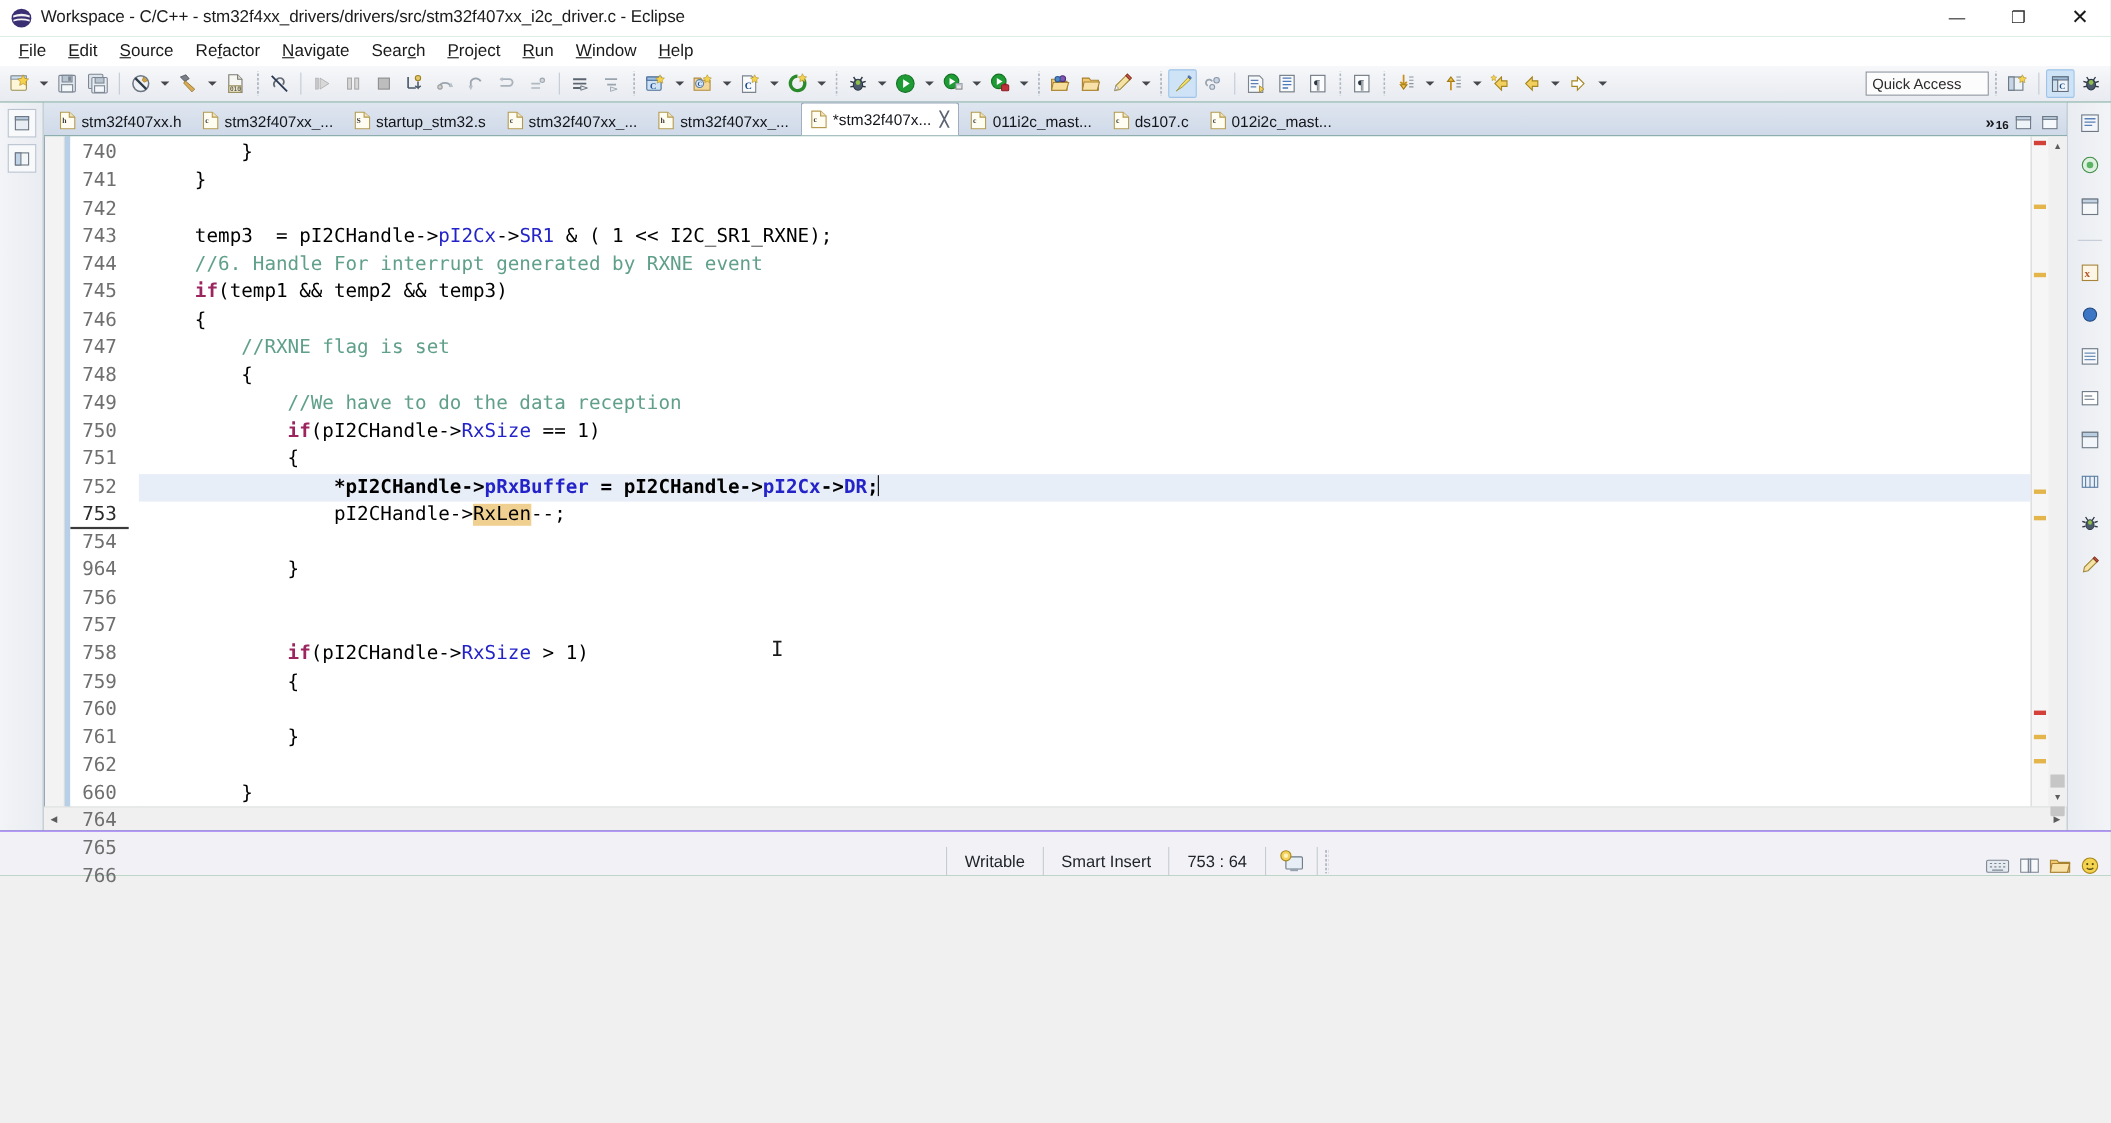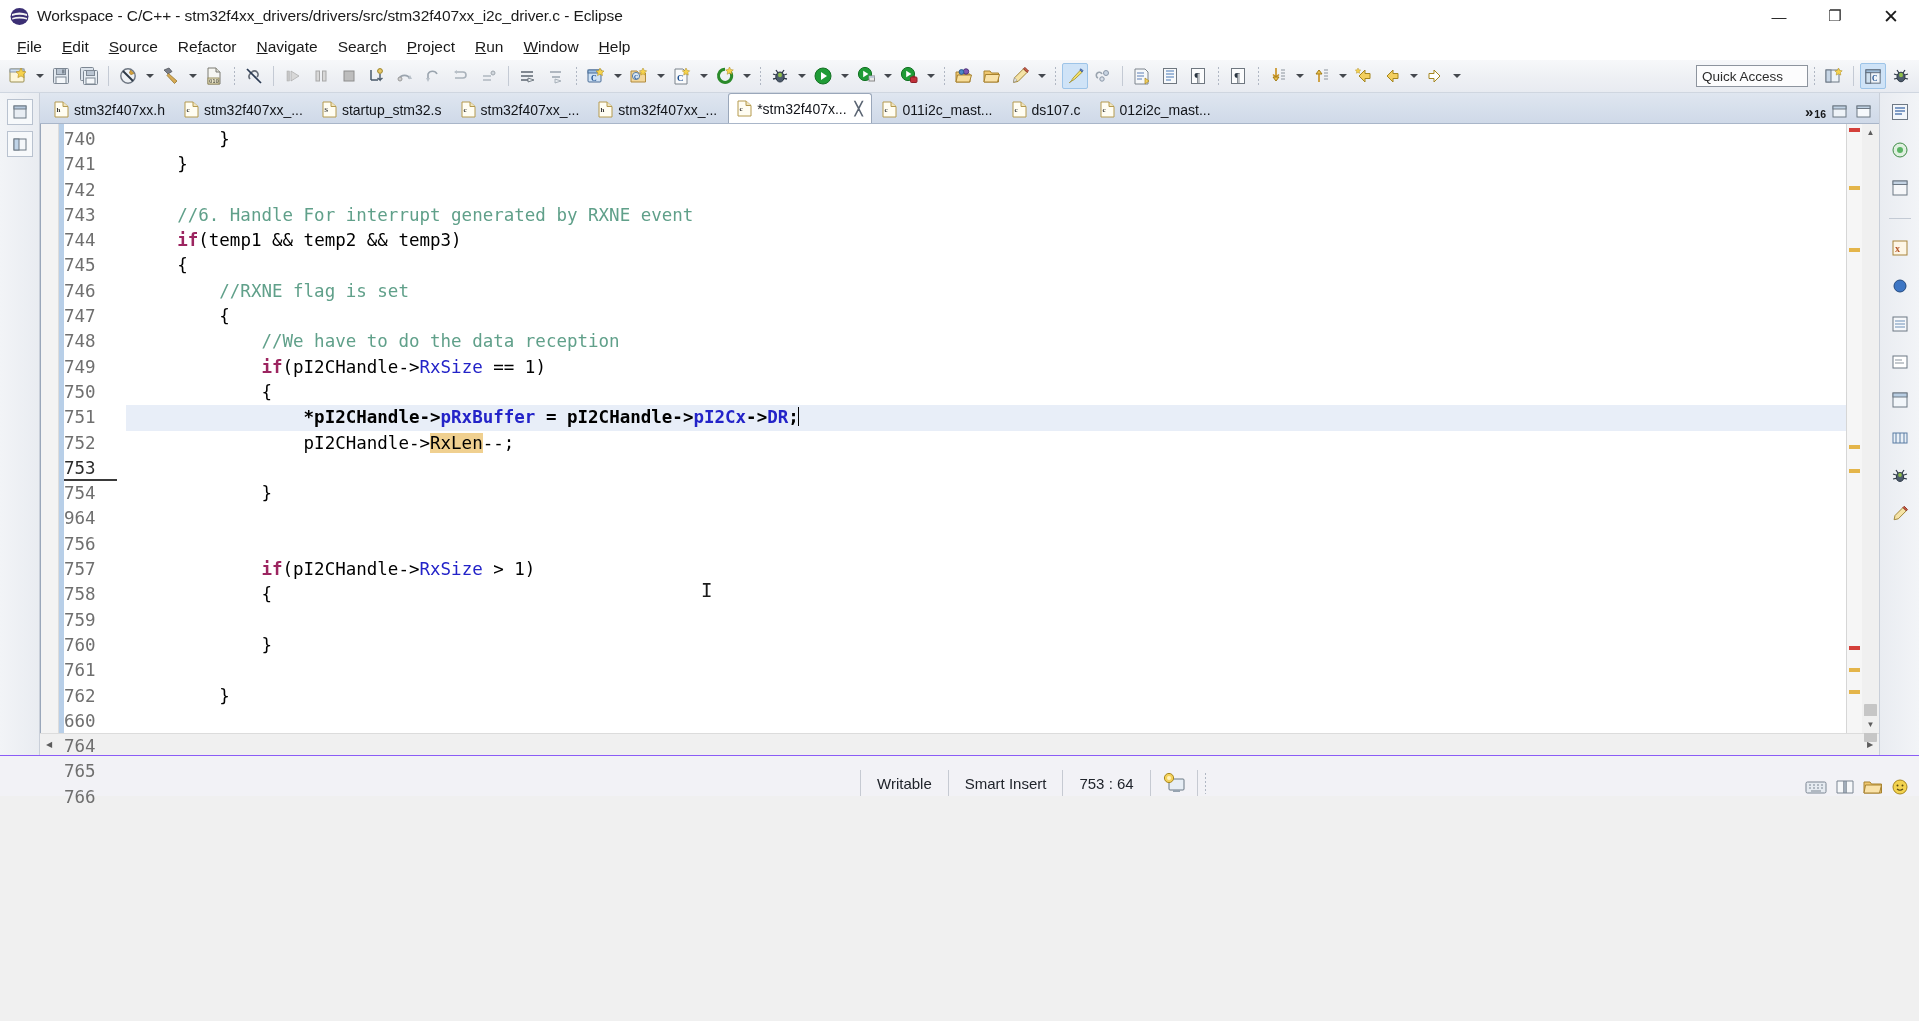--- a/index.html
+++ b/index.html
@@ -172,21 +172,21 @@
     width: 18px; flex: 0 0 18px;
     background: #f3f3f3; border-right: 1px solid #dcdcdc;
   }
   .folding-blue {
     width: 5px; flex: 0 0 5px;
     background: #b8cfe8;
   }
   .gutter {
     width: 62px; flex: 0 0 62px;
     background: #ffffff;
-    text-align: left;
+    text-align: center;
     padding-right: 9px;
     font-family: "DejaVu Sans Mono", monospace;
     font-size: 17.5px;
     color: #6f6f6f;
     padding-top: 3px;
     user-select: none;
   }
   .gutter .gl { height: 25.3px; line-height: 25.3px; }
   .gutter .gl.cur {
     color: #2b2b2b;
@@ -835,20 +835,21 @@
             <div class="gl">762</div>
             <div class="gl">660</div>
             <div class="gl">764</div>
             <div class="gl">765</div>
             <div class="gl">766</div>
           </div>
         <div class="codearea" id="codearea">
             <div class="cline"><span>        }</span></div>
             <div class="cline"><span>    }</span></div>
             <div class="cline"><span></span></div>
+            <div class="cline"><span>    temp3  = pI2CHandle-&gt;</span><span class="fld">pI2Cx</span><span>-&gt;</span><span class="fld">SR1</span><span> &amp; ( 1 &lt;&lt; I2C_SR1_RXNE);</span></div>
             <div class="cline"><span class="cmt">    //6. Handle For interrupt generated by RXNE event</span></div>
             <div class="cline"><span>    </span><span class="kw">if</span><span>(temp1 &amp;&amp; temp2 &amp;&amp; temp3)</span></div>
             <div class="cline"><span>    {</span></div>
             <div class="cline"><span class="cmt">        //RXNE flag is set</span></div>
             <div class="cline"><span>        {</span></div>
             <div class="cline"><span class="cmt">            //We have to do the data reception</span></div>
             <div class="cline"><span>            </span><span class="kw">if</span><span>(pI2CHandle-&gt;</span><span class="fld">RxSize</span><span> == 1)</span></div>
             <div class="cline"><span>            {</span></div>
             <div class="cline hl"><span>                *pI2CHandle-&gt;</span><span class="fld">pRxBuffer</span><span> = pI2CHandle-&gt;</span><span class="fld">pI2Cx</span><span>-&gt;</span><span class="fld">DR</span><span>;</span><span class="caret"></span></div>
             <div class="cline"><span>                pI2CHandle-&gt;</span><span class="mark">RxLen</span><span>--;</span></div>

